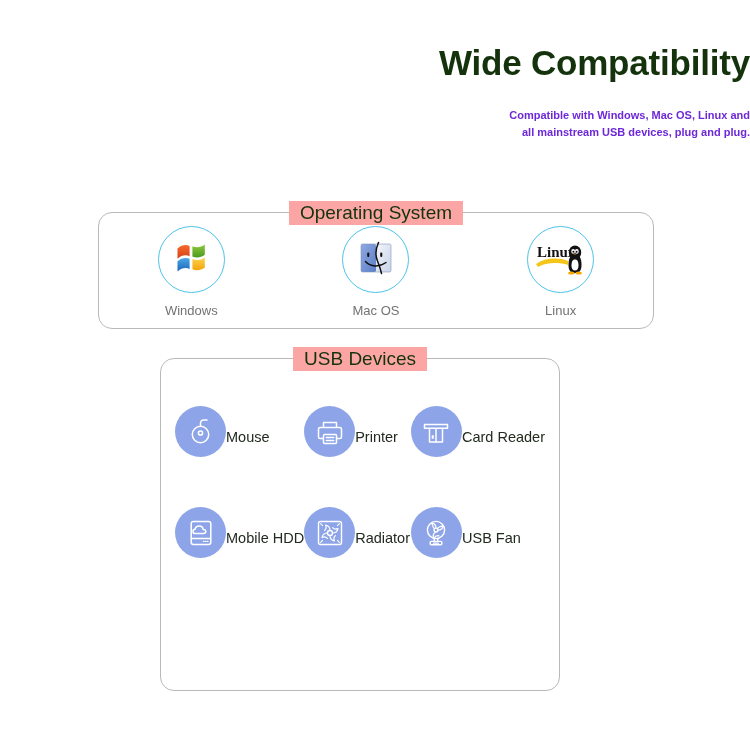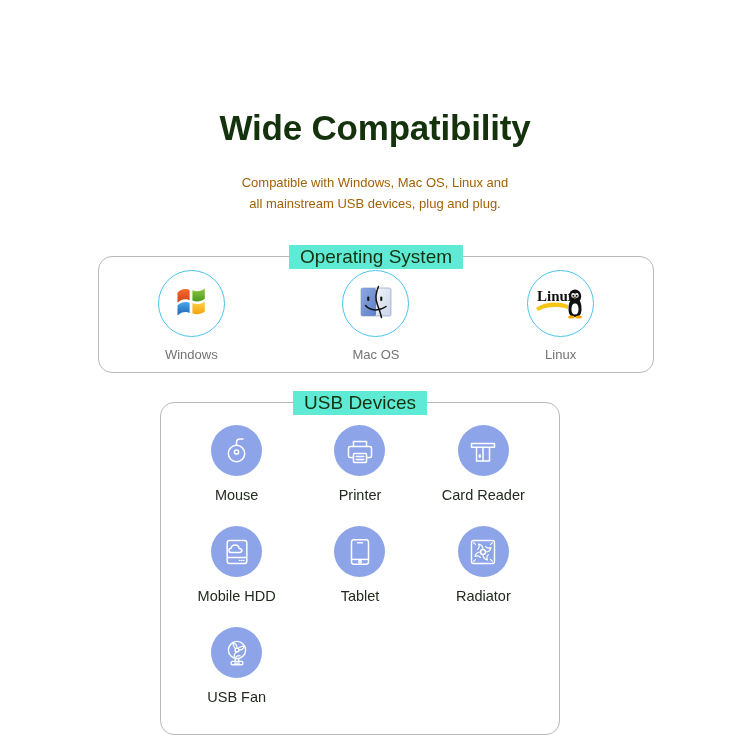--- a/index.html
+++ b/index.html
@@ -14,52 +14,51 @@
 
   .page {
     position: relative;
     width: 750px;
     height: 750px;
     background: #ffffff;
   }
 
   
   .header {
-    padding-top: 65px;
-    text-align: center;
-    margin-top: 44px;
+    padding-top: 44px;
+    text-align: right;
   }
   .title {
     font-size: 35px;
     font-weight: bold;
     color: #14330d;
     letter-spacing: -0.2px;
     line-height: 1.1;
   }
   .subtitle {
     margin-top: 24px;
-    font-size: 13px;
-    color: #a16207;
+    font-size: 11px;
+    color: #6d28d9;
     line-height: 1.62;
-    font-weight: 400;
+    font-weight: 700;
   }
 
   
   .panel {
     position: absolute;
     border: 1px solid #b9b9b9;
     border-radius: 14px;
     background: #ffffff;
   }
   .panel-legend {
     position: absolute;
     top: -12px;
     left: 50%;
     transform: translateX(-50%);
-    background: #5eead4;
+    background: #fca5a5;
     padding: 0 11px;
     font-size: 19px;
     color: #14330d;
     white-space: nowrap;
     line-height: 24px;
   }
 
   #os-panel {
     left: 98px;
     top: 212px;
@@ -109,21 +108,21 @@
     position: absolute;
     left: 14px;
     right: 14px;
     top: 22px;
     display: grid;
     grid-template-columns: repeat(3, 1fr);
     grid-auto-rows: 101px;
   }
   .usb-item {
     display: flex;
-    flex-direction: column;
+    flex-direction: row;
     align-items: center;
   }
   .usb-circle {
     width: 51px;
     height: 51px;
     border-radius: 50%;
     background: #8da5e8;
     display: flex;
     align-items: center;
     justify-content: center;
@@ -302,33 +301,20 @@
                        C18.6 11.4 19.8 12.4 19.8 13.6 C19.8 14.8 18.8 15.6 17.4 15.6 Z" stroke-linecap="round"></path>
               <g stroke-width="1.3" stroke-linecap="round">
                 <path d="M17.4 23.4 L17.9 23.4 M19.4 23.4 L19.9 23.4 M21.4 23.4 L21.9 23.4"></path>
               </g>
             </svg>
           </span>
         </div>
         <div class="usb-label">Mobile HDD</div>
       </div>
 
-      <div class="usb-item">
-        <div class="usb-circle">
-          <span>
-            <svg width="26" height="30" viewBox="0 0 26 30" fill="none" stroke="#ffffff" stroke-width="1.5" stroke-linejoin="round">
-              <rect x="4.5" y="2.8" width="17" height="24.4" rx="2.4"></rect>
-              <path d="M10.6 5.8 L15.4 5.8" stroke-linecap="round"></path>
-              <path d="M4.5 22.4 L21.5 22.4"></path>
-              <circle cx="13" cy="24.8" r="1.3"></circle>
-            </svg>
-          </span>
-        </div>
-        <div class="usb-label">Tablet</div>
-      </div>
 
       <div class="usb-item">
         <div class="usb-circle">
           <span>
             <svg width="30" height="30" viewBox="0 0 30 30" fill="none" stroke="#ffffff" stroke-width="1.4" stroke-linejoin="round">
               <rect x="3.5" y="3.5" width="23" height="23" rx="2"></rect>
               <circle cx="15" cy="15" r="2.5"></circle>
               <g stroke-width="1.2" stroke-linecap="round">
                 <path d="M15 12.5 C15 9.6 13.3 7.6 10.6 7.0 C11.5 9.1 11.3 11.0 9.6 12.4"></path>
                 <path d="M17.5 15 C20.4 15 22.4 13.3 23.0 10.6 C20.9 11.5 19.0 11.3 17.6 9.6"></path>

